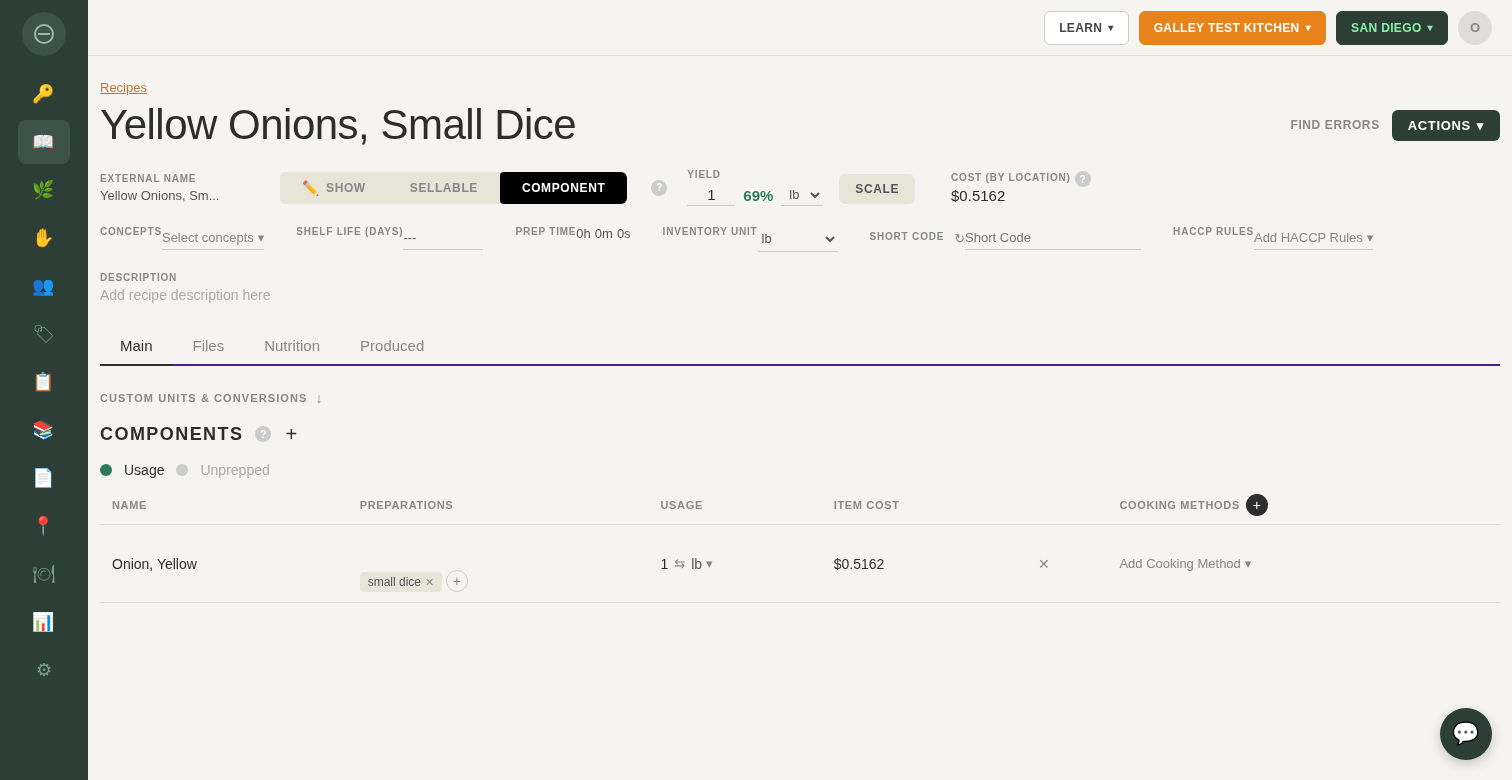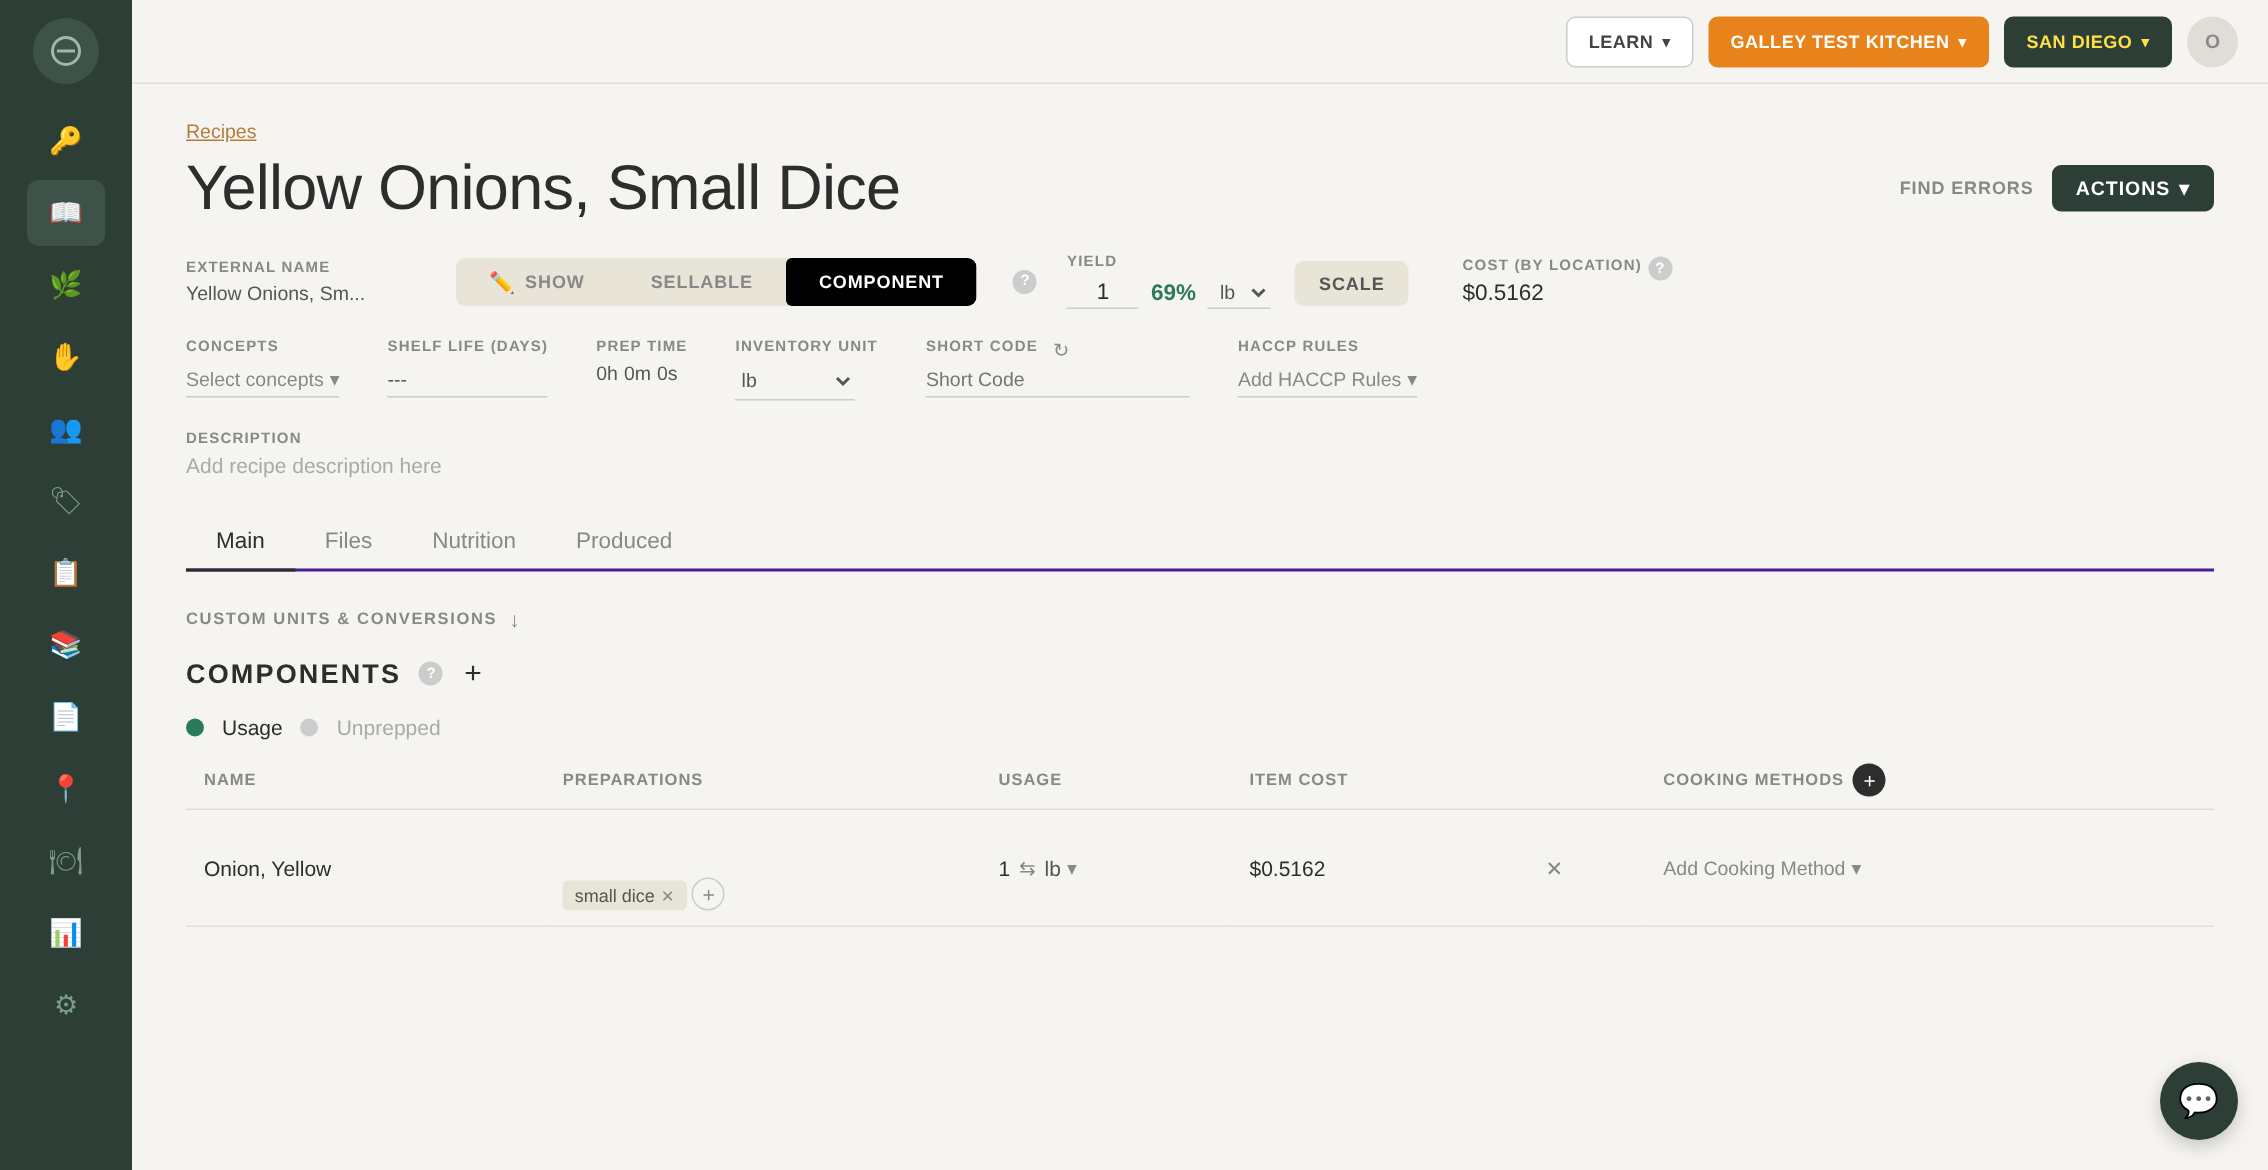--- a/index.html
+++ b/index.html
@@ -66,33 +66,33 @@
       letter-spacing: 0.03em;
     }
     .nav-btn.orange {
       background: #e8821a;
       border-color: #e8821a;
       color: #fff;
     }
     .nav-btn.dark {
       background: #2c3e35;
       border-color: #2c3e35;
-      color: #fde047;
+      color: #86efac;
     }
     .chevron-down { font-size: 10px; }
     .nav-avatar {
       width: 34px; height: 34px;
       border-radius: 50%;
       background: #e0ddd6;
       display: flex; align-items: center; justify-content: center;
       font-weight: 700; color: #888;
     }
 
     
-    .page-content { flex: 1; overflow-y: auto; padding: 24px 36px; background: #f5f4f0; }
+    .page-content { flex: 1; overflow-y: auto; padding: 24px 12px; background: #f5f4f0; }
 
     .breadcrumb {
       font-size: 13px;
       color: #b87a3c;
       text-decoration: underline;
       cursor: pointer;
       margin-bottom: 6px;
     }
     .page-title {
       font-size: 42px;
@@ -230,21 +230,21 @@
     }
 
     
     .fields-row {
       display: flex;
       align-items: flex-start;
       gap: 32px;
       margin-bottom: 20px;
       flex-wrap: wrap;
     }
-    .field-group { display: flex; flex-direction: column; }
+    .field-group { display: flex; flex-direction: row; }
     .field-value {
       font-size: 13px;
       color: #555;
       border-bottom: 1px solid #ccc;
       padding: 4px 0;
       min-width: 80px;
     }
     .field-select {
       border: none;
       border-bottom: 1px solid #ccc;

